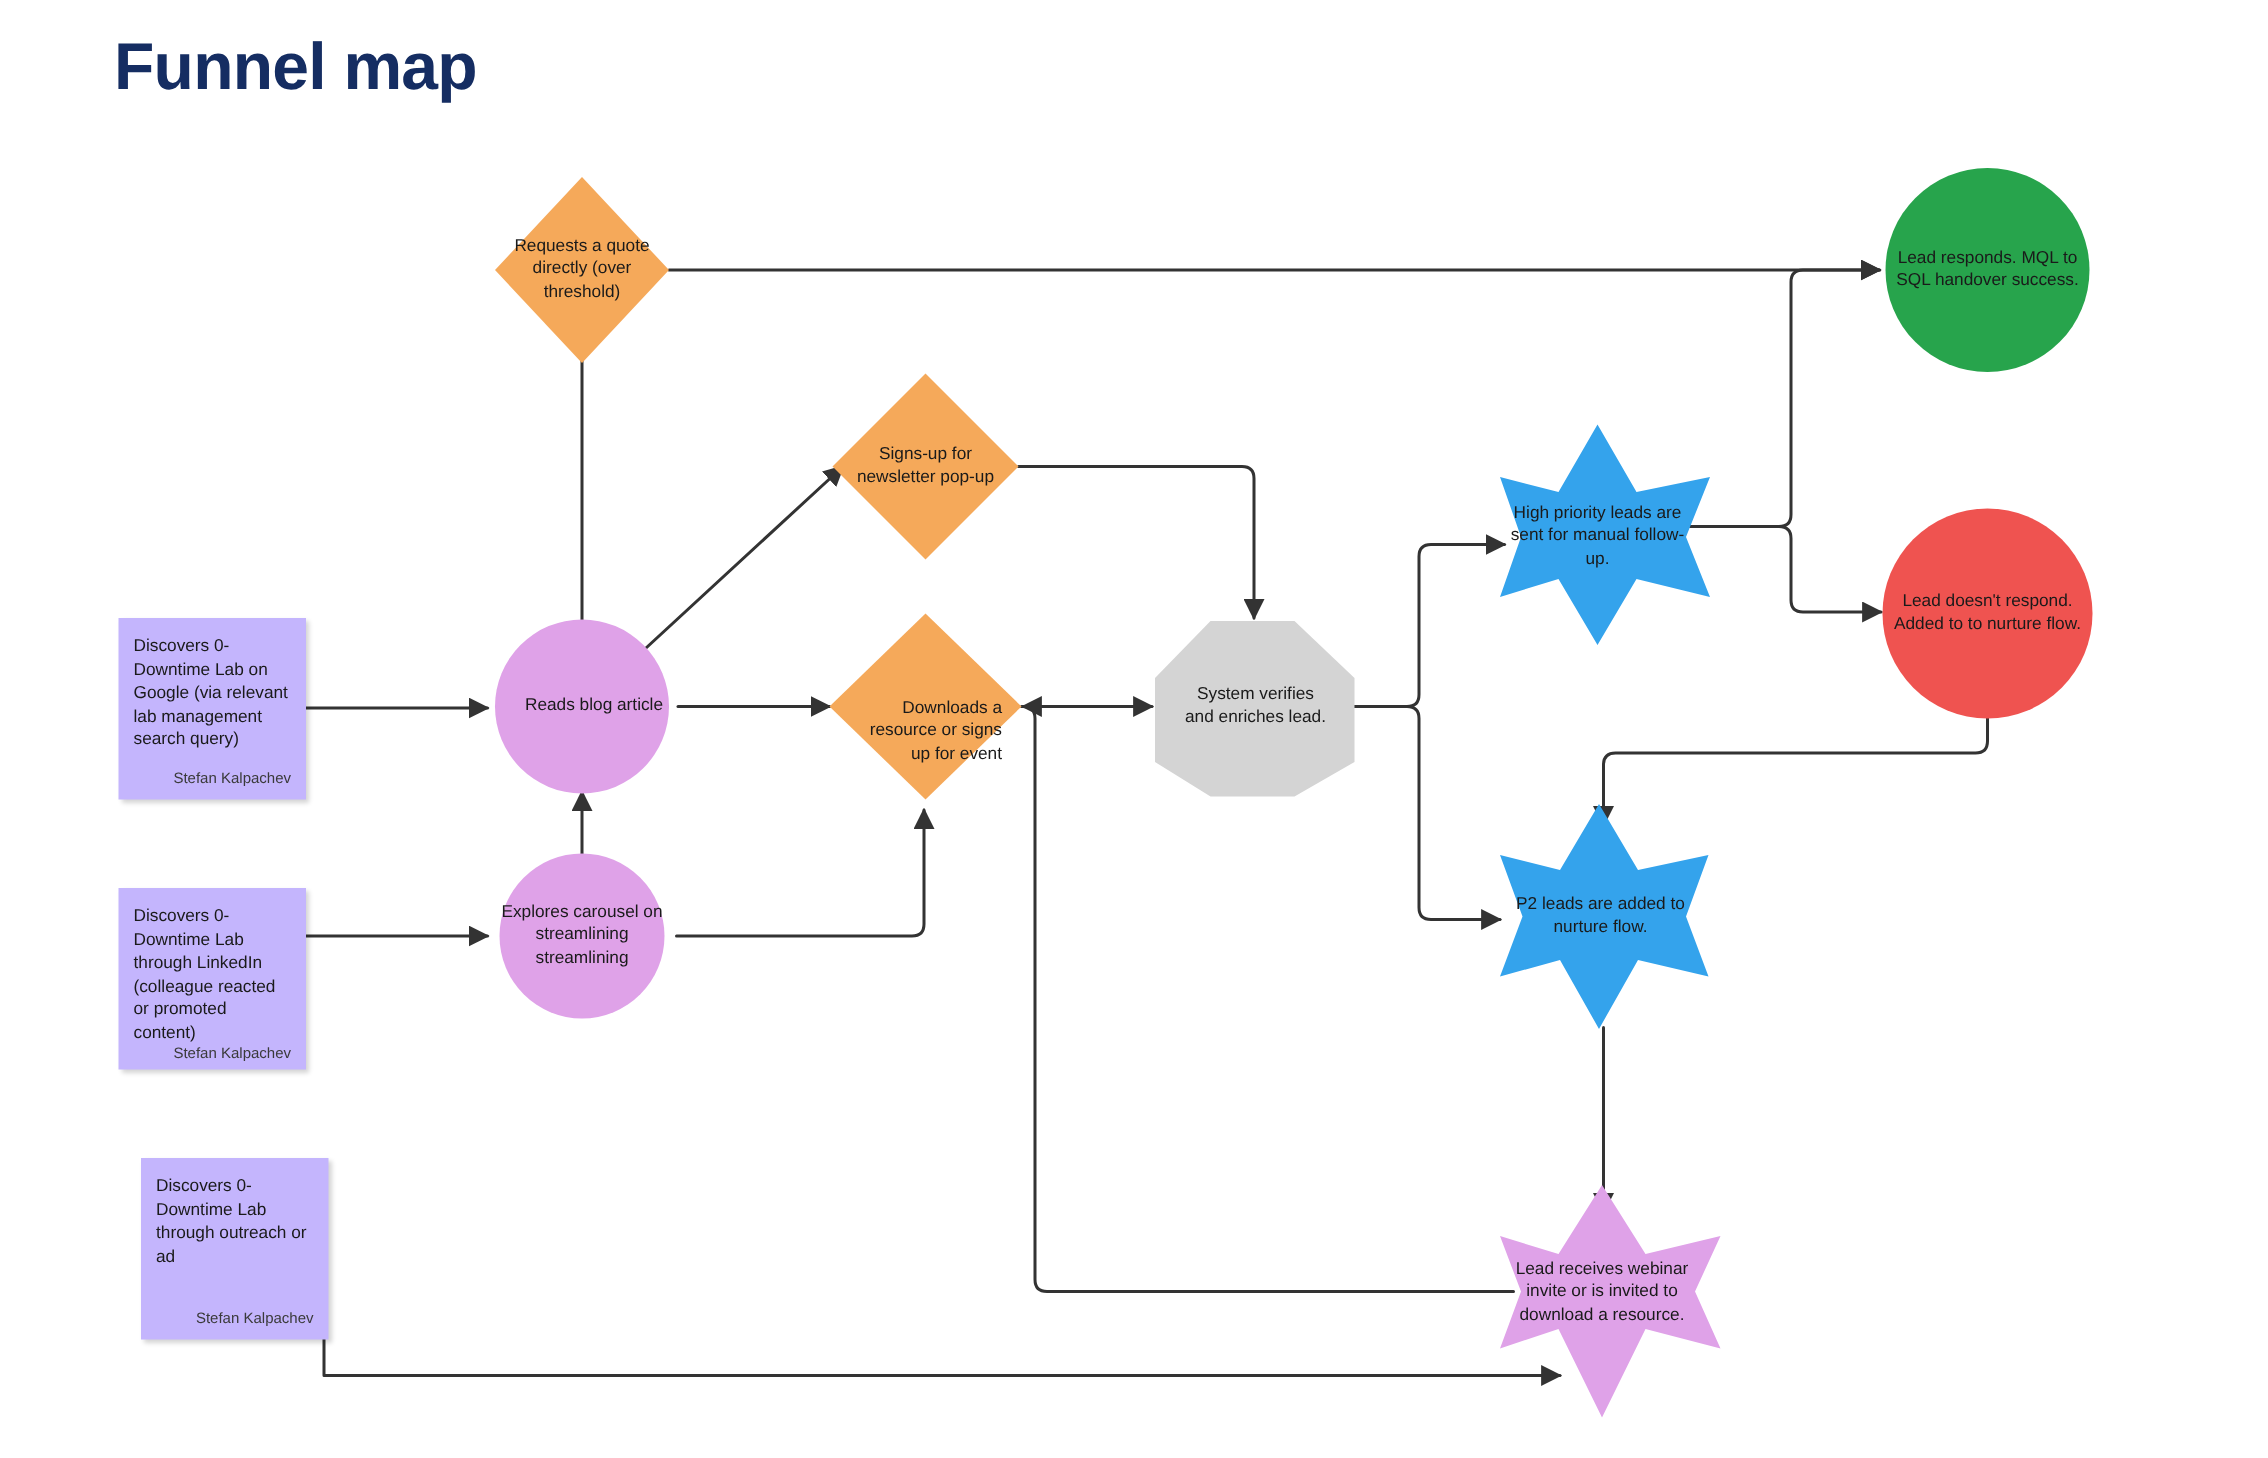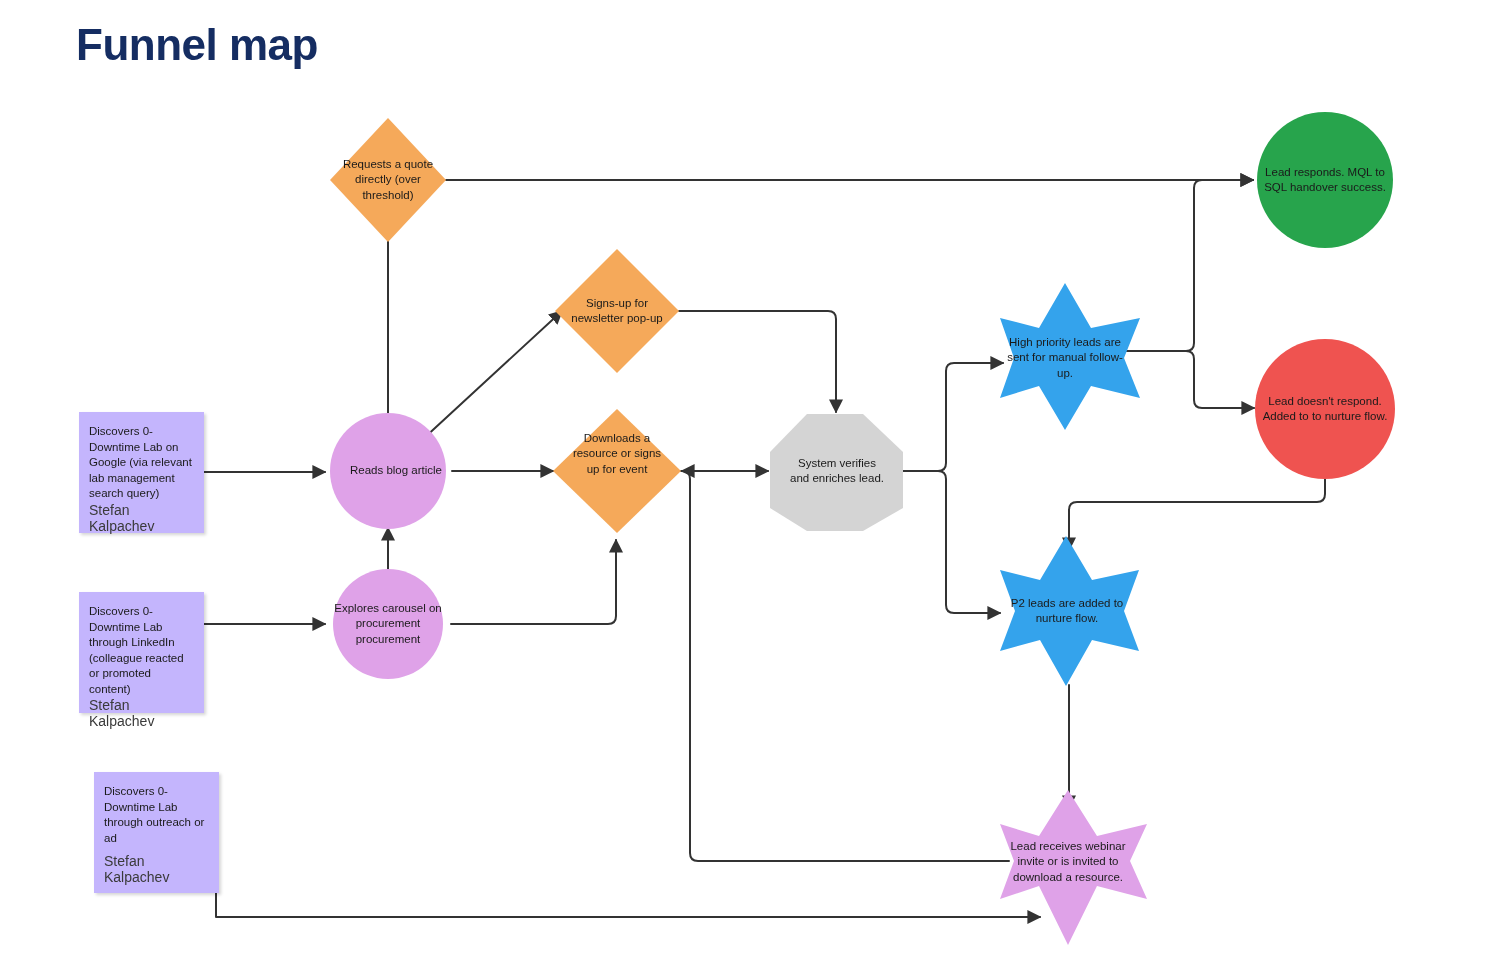--- a/index.html
+++ b/index.html
@@ -48,23 +48,24 @@
     flex-direction: column;
     justify-content: space-between;
   }
   .sticky-text {
     font-size: 11.5px;
     line-height: 1.35;
     color: #1a1a1a;
     font-family: "Liberation Sans", sans-serif;
   }
   .sticky-author {
-    font-size: 14px;
+    font-size: 10px;
     color: #3a3a3a;
     font-family: "Liberation Sans", sans-serif;
+    text-align: right;
   }
   .shape-text {
     position: absolute;
     display: flex;
     align-items: center;
     justify-content: center;
     text-align: center;
     font-size: 11.5px;
     line-height: 1.32;
     color: #1a1a1a;
@@ -163,25 +164,25 @@
 
   <div class="sticky" style="left:79px; top:772px; width:125px; height:121px;margin-left:15px;">
     <div class="sticky-text">Discovers 0-Downtime Lab through outreach or ad</div>
     <div class="sticky-author">Stefan Kalpachev</div>
   </div>
 
   <div class="shape-text" style="left:334px; top:142px; width:108px; height:76px;">Requests a quote directly (over threshold)</div>
 
   <div class="shape-text" style="left:566px; top:278px; width:102px; height:66px;">Signs-up for newsletter pop-up</div>
 
-  <div class="shape-text" style="left:566px; top:416px; width:102px; height:76px;">Downloads a resource or signs up for event</div>
+  <div class="shape-text" style="left:566px; top:450px; width:102px; height:76px;text-align:right;">Downloads a resource or signs up for event</div>
 
   <div class="shape-text" style="left:332px; top:440px; width:128px; height:62px;">Reads blog article</div>
 
-  <div class="shape-text" style="left:333px; top:590px; width:110px; height:68px;">Explores carousel on procurement procurement</div>
+  <div class="shape-text" style="left:333px; top:590px; width:110px; height:68px;">Explores carousel on streamlining streamlining</div>
 
   <div class="shape-text" style="left:789px; top:440px; width:96px; height:62px;">System verifies and enriches lead.</div>
 
   <div class="shape-text" style="left:1005px; top:320px; width:120px; height:76px;">High priority leads are sent for manual follow-up.</div>
 
   <div class="shape-text" style="left:1007px; top:580px; width:120px; height:62px;">P2 leads are added to nurture flow.</div>
 
   <div class="shape-text" style="left:1006px; top:820px; width:124px; height:84px;">Lead receives webinar invite or is invited to download a resource.</div>
 
   <div class="shape-text" style="left:1263px; top:148px; width:124px; height:64px;">Lead responds. MQL to SQL handover success.</div>

